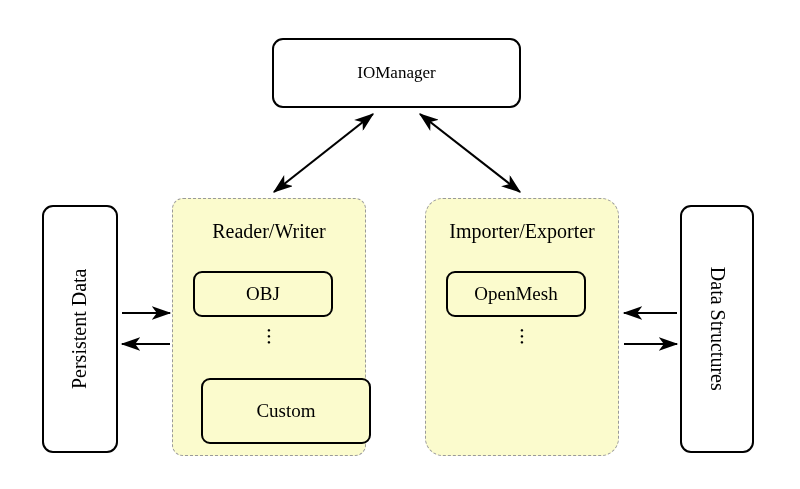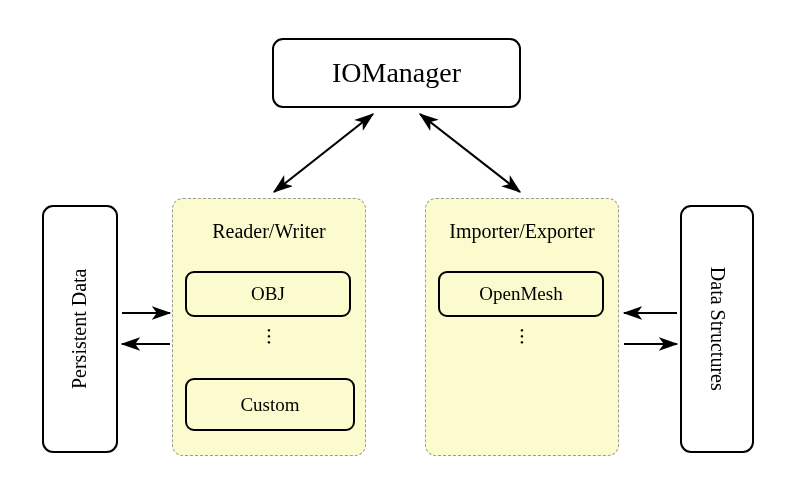--- a/index.html
+++ b/index.html
@@ -30,21 +30,21 @@
     color: #000000;
     line-height: 1.18;
   }
 
   
   #io-manager {
     left: 272px;
     top: 38px;
     width: 249px;
     height: 70px;
-    font-size: 28px;
+    font-size: 17px;
     border-radius: 11px;
   }
 
   
   .side-node {
     border-radius: 11px;
   }
   #persistent-data {
     left: 42px;
     top: 205px;
@@ -80,20 +80,21 @@
     left: 172px;
     top: 198px;
     width: 194px;
     height: 258px;
   }
   #panel-importerexporter {
     left: 425px;
     top: 198px;
     width: 194px;
     height: 258px;
+    border-radius: 18px;
   }
   .panel-title {
     position: absolute;
     left: 0;
     right: 0;
     top: 21px;
     text-align: center;
     font-size: 20px;
     color: #000000;
     white-space: nowrap;
@@ -108,30 +109,30 @@
     background: #fbfbcd;
     display: flex;
     align-items: center;
     justify-content: center;
     text-align: center;
     font-size: 19px;
     color: #000000;
     line-height: 1.22;
   }
   .item-top {
-    left: 12px;
-    width: 166px;
+    left: 20px;
+    width: 140px;
     top: 72px;
     height: 46px;
   }
   .item-bottom {
-    left: 12px;
+    left: 28px;
     width: 170px;
     top: 179px;
-    height: 53px;
+    height: 66px;
   }
   .vdots {
     position: absolute;
     left: 0;
     right: 0;
     top: 128px;
     text-align: center;
     font-size: 22px;
     color: #000000;
     letter-spacing: 0;

